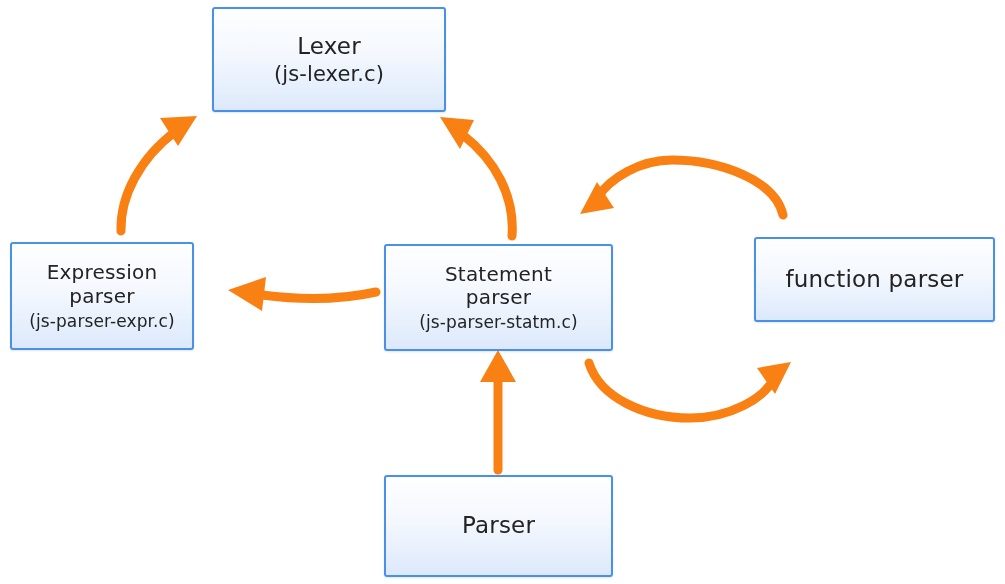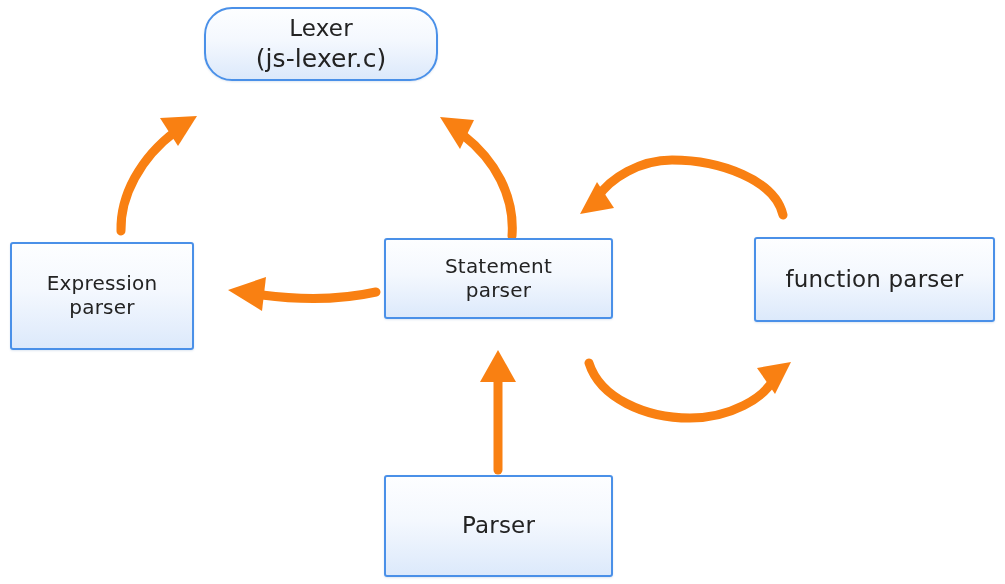--- a/index.html
+++ b/index.html
@@ -31,21 +31,21 @@
     color: #232323;
     text-align: center;
     line-height: 1.18;
   }
   .node .title {
     font-size: 23px;
     letter-spacing: 0.2px;
     white-space: pre-line;
   }
   .node .sub {
-    font-size: 25px;
+    font-size: 21px;
     letter-spacing: 0.1px;
     margin-top: 2px;
   }
   .node.small .title { font-size: 20px; }
   .node.small .sub { font-size: 17px; }
 
   #arrows {
     position: absolute;
     left: 0;
     top: 0;
@@ -94,33 +94,35 @@
       <path class="arrow-path" d="M 589,363 C 600,398 645,418 690,418 C 730,418 765,398 774,378"></path>
       <polygon class="arrow-head" points="791,362 757,368 775,394"></polygon>
     </g>
 
     <g>
       <path class="arrow-path" d="M 498,470 L 498,378"></path>
       <polygon class="arrow-head" points="498,350 480,382 516,382"></polygon>
     </g>
   </svg>
 
-  <div class="node" style="left:204px; top:7px; width:234px; height:74px;border-radius:28px;">
+  <div class="node" style="left:212px; top:7px; width:234px; height:105px;">
     <div class="title">Lexer</div>
     <div class="sub">(js-lexer.c)</div>
   </div>
 
   <div class="node small" style="left:10px; top:242px; width:184px; height:108px;">
     <div class="title">Expression
 parser</div>
+    <div class="sub">(js-parser-expr.c)</div>
   </div>
 
-  <div class="node small" style="left:384px; top:238px; width:229px; height:81px;">
+  <div class="node small" style="left:384px; top:244px; width:229px; height:107px;">
     <div class="title">Statement
 parser</div>
+    <div class="sub">(js-parser-statm.c)</div>
   </div>
 
   <div class="node" style="left:754px; top:237px; width:241px; height:85px;">
     <div class="title">function parser</div>
   </div>
 
   <div class="node" style="left:384px; top:475px; width:229px; height:102px;">
     <div class="title">Parser</div>
   </div>
 

